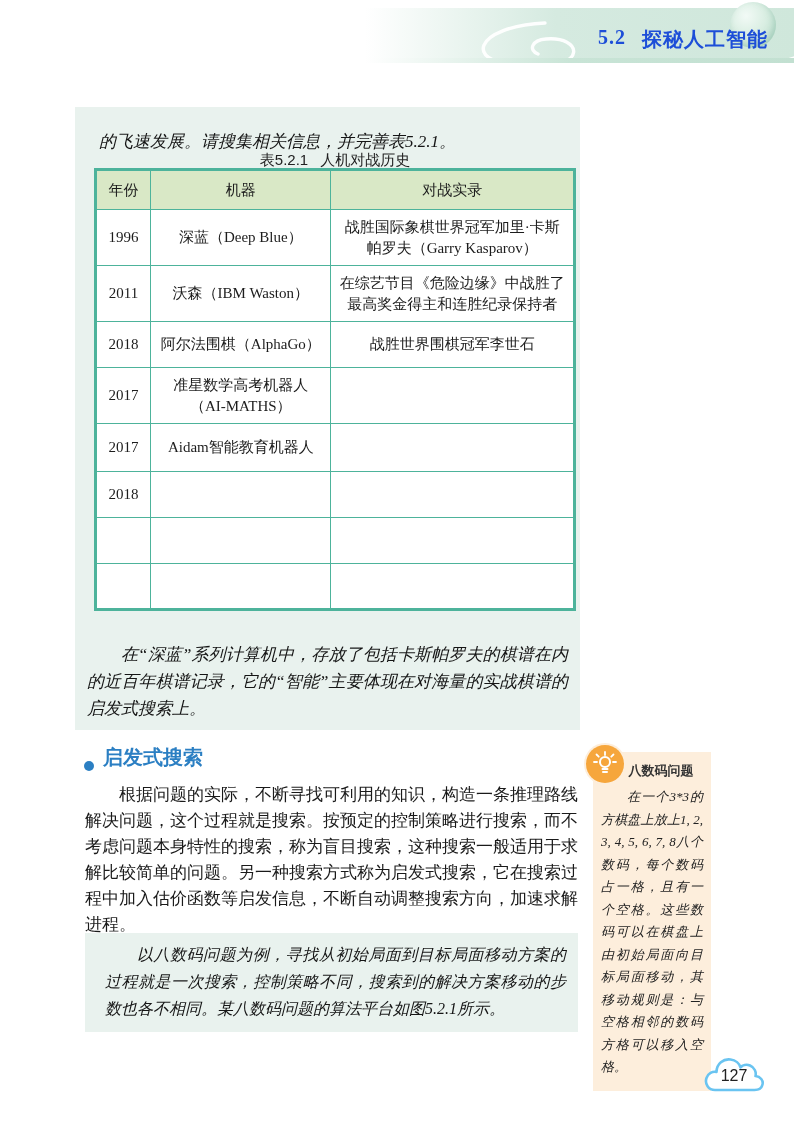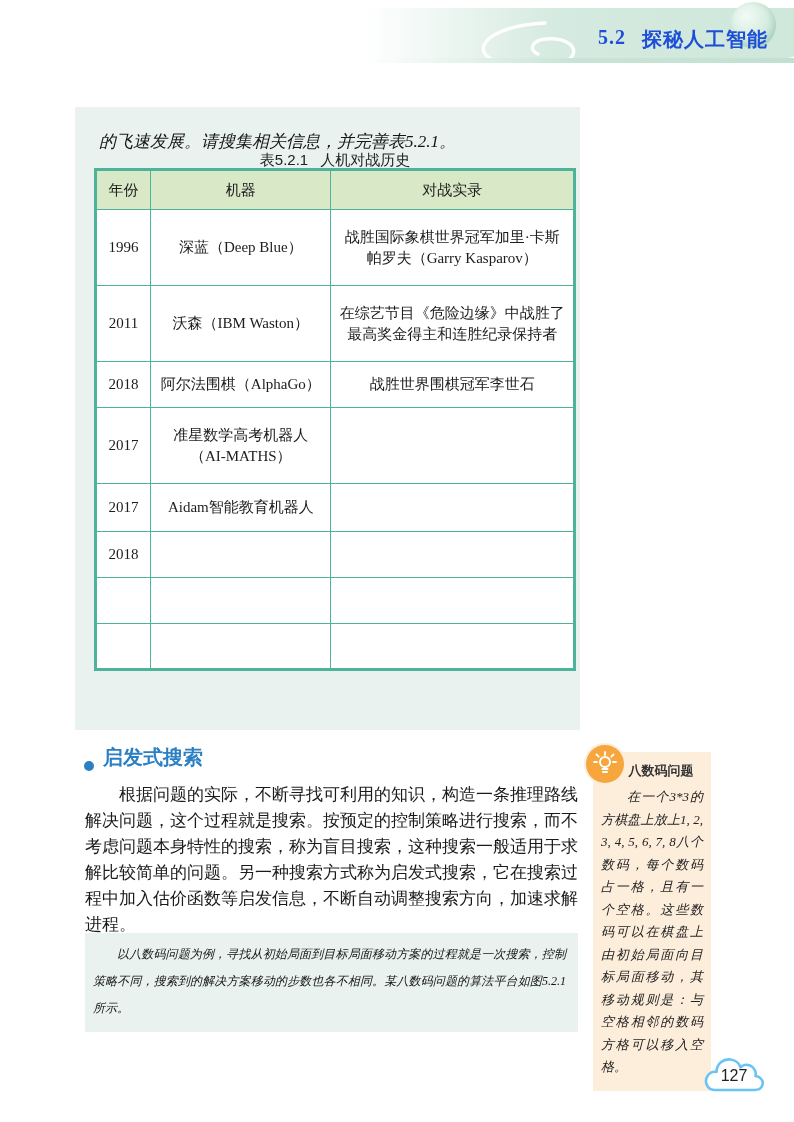--- a/index.html
+++ b/index.html
@@ -47,40 +47,40 @@
     border:3px solid #4db39b;background:#ffffff;
   }
   table.history th, table.history td{
     border:1.5px solid #4db39b;text-align:center;vertical-align:middle;
     font-size:15px;line-height:21px;padding:2px 6px;color:#1c1c1c;
   }
   table.history th{
     background:#d9e8c6;font-weight:normal;font-size:15px;
   }
   col.c-year{width:55px;} col.c-machine{width:180px;} col.c-record{width:243px;}
-  tr.h-40{height:40px;} tr.h-64{height:76px;} tr.h-46{height:46px;} tr.h-48{height:48px;}
+  tr.h-40{height:40px;} tr.h-64{height:56px;} tr.h-46{height:46px;} tr.h-48{height:48px;}
   .note{
     position:absolute;left:0;top:534px;width:481px;margin:0;padding:0 10px 0 12px;
     font-size:17px;line-height:27px;text-indent:2em;text-align:justify;color:#151515;
   }
   
   .section-heading{
     position:absolute;left:84px;top:744px;display:flex;align-items:flex-end;gap:9px;
     font-family:"Liberation Sans", sans-serif;font-weight:bold;font-size:20px;color:#2b7fc3;
   }
   .bullet{width:10px;height:10px;border-radius:50%;background:#2b7fc3;display:inline-block;}
   .body-para{
     position:absolute;left:85px;top:782px;width:493px;margin:0;
     font-size:17px;line-height:26px;text-indent:2em;text-align:justify;color:#1a1a1a;
   }
   .example-box{
     position:absolute;left:85px;top:933px;width:493px;height:99px;background:#e9f2ee;
   }
   .example-box p{
-    margin:0;padding:8px 12px 0 8px;font-size:12px;line-height:27px;
+    margin:0;padding:8px 12px 0 20px;font-size:16px;line-height:27px;
     text-indent:2em;text-align:justify;color:#151515;
   }
   
   .sidebar{
     position:absolute;left:593px;top:752px;width:118px;min-height:268px;
     background:#fdeedc;box-sizing:border-box;padding:10px 8px 12px 8px;
   }
   .sidebar-title{
     font-family:"Liberation Sans", sans-serif;font-weight:bold;font-size:13px;
     color:#333;text-align:center;padding-left:18px;margin-bottom:6px;white-space:nowrap;
@@ -176,20 +176,21 @@
           <td></td>
         </tr>
         <tr class="h-46">
           <td></td>
           <td></td>
           <td></td>
         </tr>
       </tbody>
     </table>
 
+    <p class="note kai">在“深蓝”系列计算机中，存放了包括卡斯帕罗夫的棋谱在内的近百年棋谱记录，它的“智能”主要体现在对海量的实战棋谱的启发式搜索上。</p>
   </div>
 
   <div class="section-heading">
     <span class="bullet"></span>
     <span>启发式搜索</span>
   </div>
 
   <p class="body-para">根据问题的实际，不断寻找可利用的知识，构造一条推理路线解决问题，这个过程就是搜索。按预定的控制策略进行搜索，而不考虑问题本身特性的搜索，称为盲目搜索，这种搜索一般适用于求解比较简单的问题。另一种搜索方式称为启发式搜索，它在搜索过程中加入估价函数等启发信息，不断自动调整搜索方向，加速求解进程。</p>
 
   <div class="example-box">

